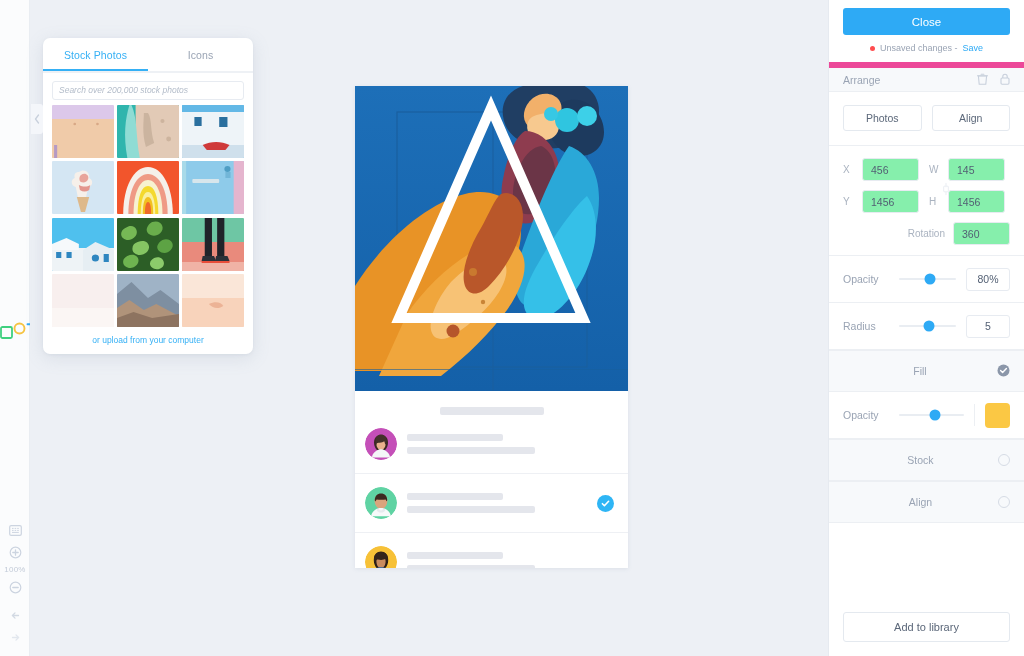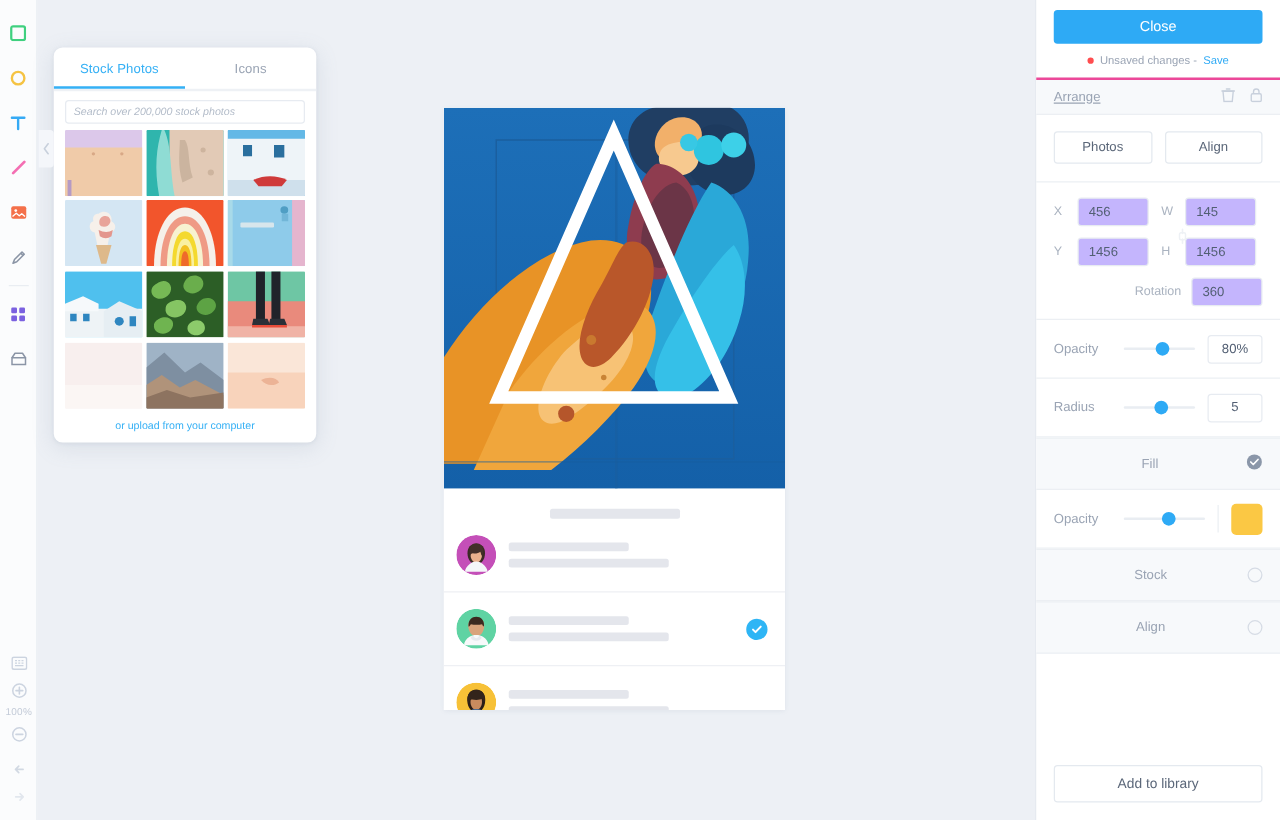--- a/index.html
+++ b/index.html
@@ -10,21 +10,21 @@
     overflow: hidden;
   }
   #app { position: relative; width: 1024px; height: 656px; }
 
   
   .toolbar {
     position: absolute; left: 0; top: 0;
     width: 30px; height: 656px;
     background: #fbfcfd;
     border-right: 1px solid #e9edf2;
-    display: flex; flex-direction: column; align-items: center;
+    display: flex; flex-direction: row; align-items: center;
   }
   .tool { width: 30px; height: 36px; display: flex; align-items: center; justify-content: center; cursor: pointer; }
   .tool svg { display: block; }
   .tool-divider { width: 16px; height: 1px; background: #e9edf2; margin: 4px 0; }
   .toolbar-bottom { position: absolute; bottom: 8px; left: 0; width: 30px; display: flex; flex-direction: column; align-items: center; }
   .zoom-label { font-size: 8px; color: #c3cbd8; letter-spacing: .2px; padding: 2px 0; }
   .zbtn { width: 30px; height: 22px; display: flex; align-items: center; justify-content: center; cursor: pointer; }
 
   
   .collapse-handle {
@@ -126,43 +126,43 @@
     font-family: "Liberation Sans", sans-serif;
   }
   .unsaved-row {
     display: flex; align-items: center; justify-content: center;
     gap: 5px; font-size: 9px; color: #9aa4b4; padding: 8px 0 9px;
   }
   .dot-red { width: 5px; height: 5px; border-radius: 50%; background: #ff4d4f; }
   .save-link { color: #2eaaf5; cursor: pointer; }
   .section-head {
     height: 30px; background: #f7f9fb;
-    border-top: 2px solid #ec4899; border-bottom: 1px solid #eceff3;
+    border-top: 6px solid #ec4899; border-bottom: 1px solid #eceff3;
     display: flex; align-items: center; padding: 0 14px;
-    font-size: 10.5px; color: #9aa4b4; text-decoration: underline;
+    font-size: 10.5px; color: #9aa4b4;
   }
   .section-head .sh-title { flex: 1; }
   .sh-icons { display: flex; gap: 12px; align-items: center; }
   .actions-row { display: flex; gap: 10px; padding: 13px 14px 14px; border-bottom: 1px solid #eceff3; }
   .pill-btn {
     flex: 1; height: 26px; border: 1px solid #e4e9ef; border-radius: 3px;
     background: #fff; font-size: 10.5px; color: #5b6779;
     display: flex; align-items: center; justify-content: center; cursor: pointer;
     font-family: "Liberation Sans", sans-serif;
   }
   .numeric-grid { padding: 12px 14px 10px; border-bottom: 1px solid #eceff3; }
   .num-line { display: flex; align-items: center; margin-bottom: 9px; }
   .num-pair { display: flex; align-items: center; gap: 7px; }
   .num-pair.left { width: 86px; }
   .num-lbl { font-size: 10px; color: #aab3c0; width: 12px; }
   .num-lbl.r { text-align: left; }
   .num-box {
     width: 57px; height: 23px; border: 1px solid #e7ebf1; border-radius: 3px;
     font-size: 10.5px; color: #525f73; display: flex; align-items: center;
-    padding: 0 8px; background: #c4b5fd;
+    padding: 0 8px; background: #86efac;
   }
   .num-box.wide { width: 57px; }
   .rot-line { display: flex; align-items: center; justify-content: flex-end; gap: 8px; margin-top: 2px; }
   .rot-lbl { font-size: 10px; color: #aab3c0; }
 
   .slider-row {
     display: flex; align-items: center; padding: 0 14px; height: 47px;
     border-bottom: 1px solid #eceff3; gap: 10px;
   }
   .sl-label { font-size: 10.5px; color: #9aa4b4; width: 46px; }

